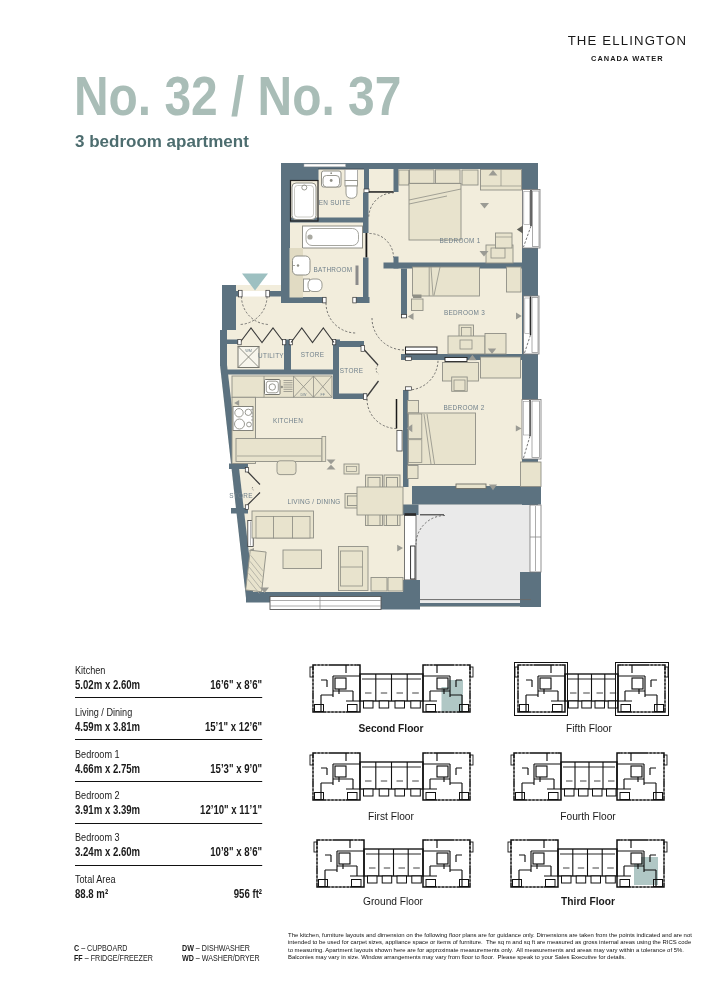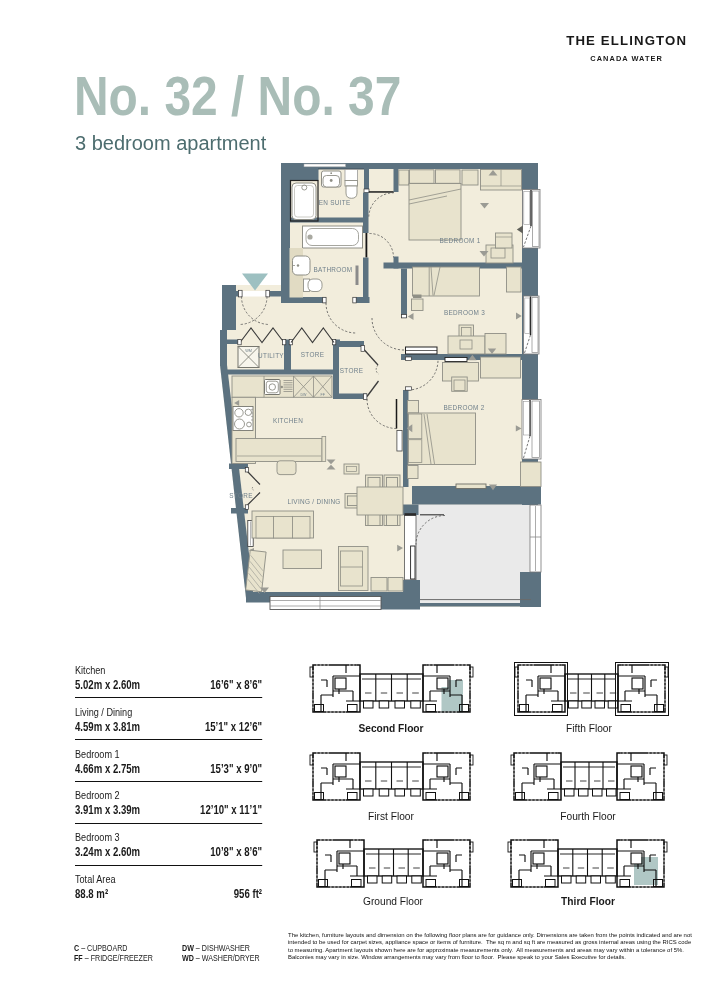--- a/index.html
+++ b/index.html
@@ -3,27 +3,27 @@
 <meta charset="utf-8">
 <style>
   html,body{margin:0;padding:0;background:#fff;}
   body{width:727px;height:1002px;position:relative;font-family:"Liberation Sans",sans-serif;overflow:hidden;}
   .abs{position:absolute;}
 </style>
 </head>
 <body>
 
 <div class="abs" style="right:41px;top:33px;text-align:right;color:#191919;">
-  <div style="font-size:13.2px;font-weight:bold;letter-spacing:1.15px;margin-right:-1.15px;white-space:nowrap;">THE ELLINGTON</div>
+  <div style="font-size:13.2px;font-weight:normal;letter-spacing:1.15px;margin-right:-1.15px;white-space:nowrap;">THE ELLINGTON</div>
   <div style="font-size:7.4px;font-weight:bold;letter-spacing:1.05px;margin-right:-1.05px;margin-top:6px;text-align:center;">CANADA WATER</div>
 </div>
 
 <div class="abs" style="left:74px;top:63px;font-size:56px;font-weight:bold;color:#a9bdb7;letter-spacing:0px;transform:scaleX(0.855);transform-origin:0 0;white-space:nowrap;">No. 32 / No. 37</div>
 
-<div class="abs" style="left:75px;top:132px;font-size:20px;color:#4d6d6f;letter-spacing:0px;">3 bedroom apartment</div>
+<div class="abs" style="left:75px;top:132px;font-size:17px;color:#4d6d6f;letter-spacing:0px;font-weight:bold;">3 bedroom apartment</div>
 
 <svg class="abs" style="left:200px;top:155px;" width="360" height="465" viewBox="200 155 360 465">
 <g fill="none" stroke="none">
 
 <path d="M281,163 L538,163 L538,505 L541,505 L541,607 L412,607 L412,598 L246,598 L220,365 L220,330 L222,330 L222,285 L281,285 Z" fill="#f2eddc"></path>
 
 <rect x="416" y="504.5" width="115" height="99.5" fill="#eaeaea"></rect>
 
 <rect x="281" y="163" width="257" height="6" fill="#5c7280"></rect>
 

